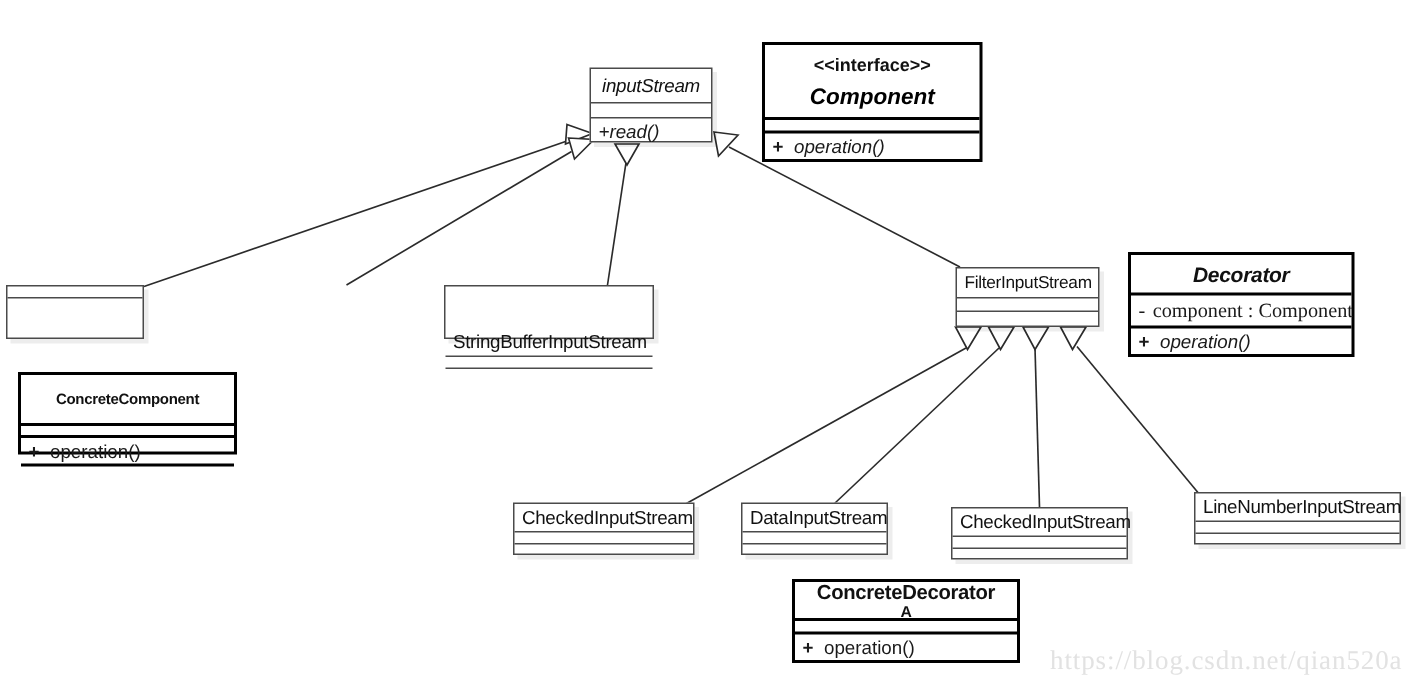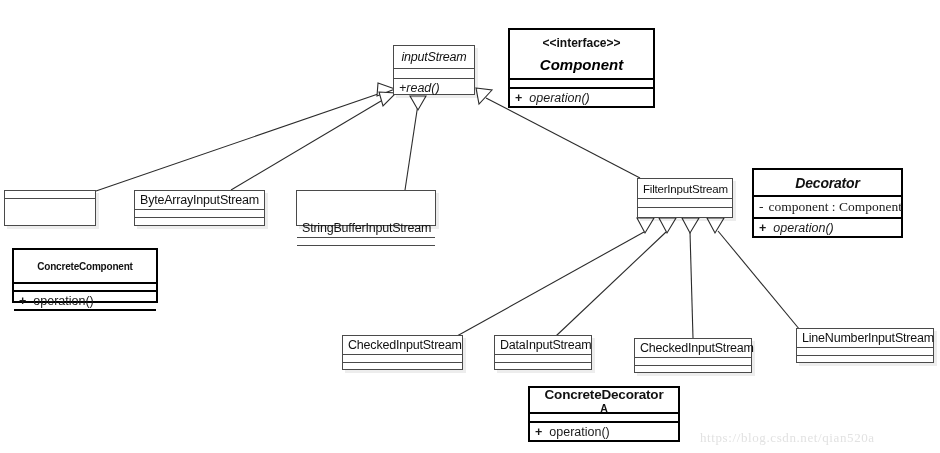--- a/index.html
+++ b/index.html
@@ -90,21 +90,21 @@
   .small-caps-a {
     font-size: 10.5px;
   }
 
   
   #watermark {
     position: absolute;
     left: 700px;
     top: 430px;
     font-family: "Liberation Serif", serif;
-    font-size: 13px;
+    font-size: 18px;
     letter-spacing: 0.6px;
     color: #e2e2e2;
     white-space: nowrap;
     z-index: 1;
   }
 </style>
 </head>
 <body>
 
 <div id="canvas">
@@ -159,25 +159,20 @@
       <span class="sig-plus">+</span>
       <span class="italic">operation()</span>
     </div>
   </div>
 
   <div class="uml" style="left:4px; top:190px; width:92px; height:36px;">
     <div class="compartment empty-cell" style="height:8px;"></div>
     <div class="compartment last empty-cell" style="height:9px;"></div>
   </div>
 
-  <div class="uml" style="left:134px; top:190px; width:131px; height:36px;">
-    <div class="compartment name-cell" style="height:19px;">ByteArrayInputStream</div>
-    <div class="compartment empty-cell" style="height:8px;"></div>
-    <div class="compartment last empty-cell" style="height:9px;"></div>
-  </div>
 
   <div class="uml" style="left:296px; top:190px; width:140px; height:36px;">
     <div class="compartment name-cell" style="height:19px;margin-top:28px;">StringBufferInputStream</div>
     <div class="compartment empty-cell" style="height:8px;"></div>
     <div class="compartment last empty-cell" style="height:9px;"></div>
   </div>
 
   <div class="uml" style="left:637px; top:178px; width:96px; height:40px;">
     <div class="compartment name-cell" style="height:20px; font-size:11.5px;">FilterInputStream</div>
     <div class="compartment empty-cell" style="height:9px;"></div>

